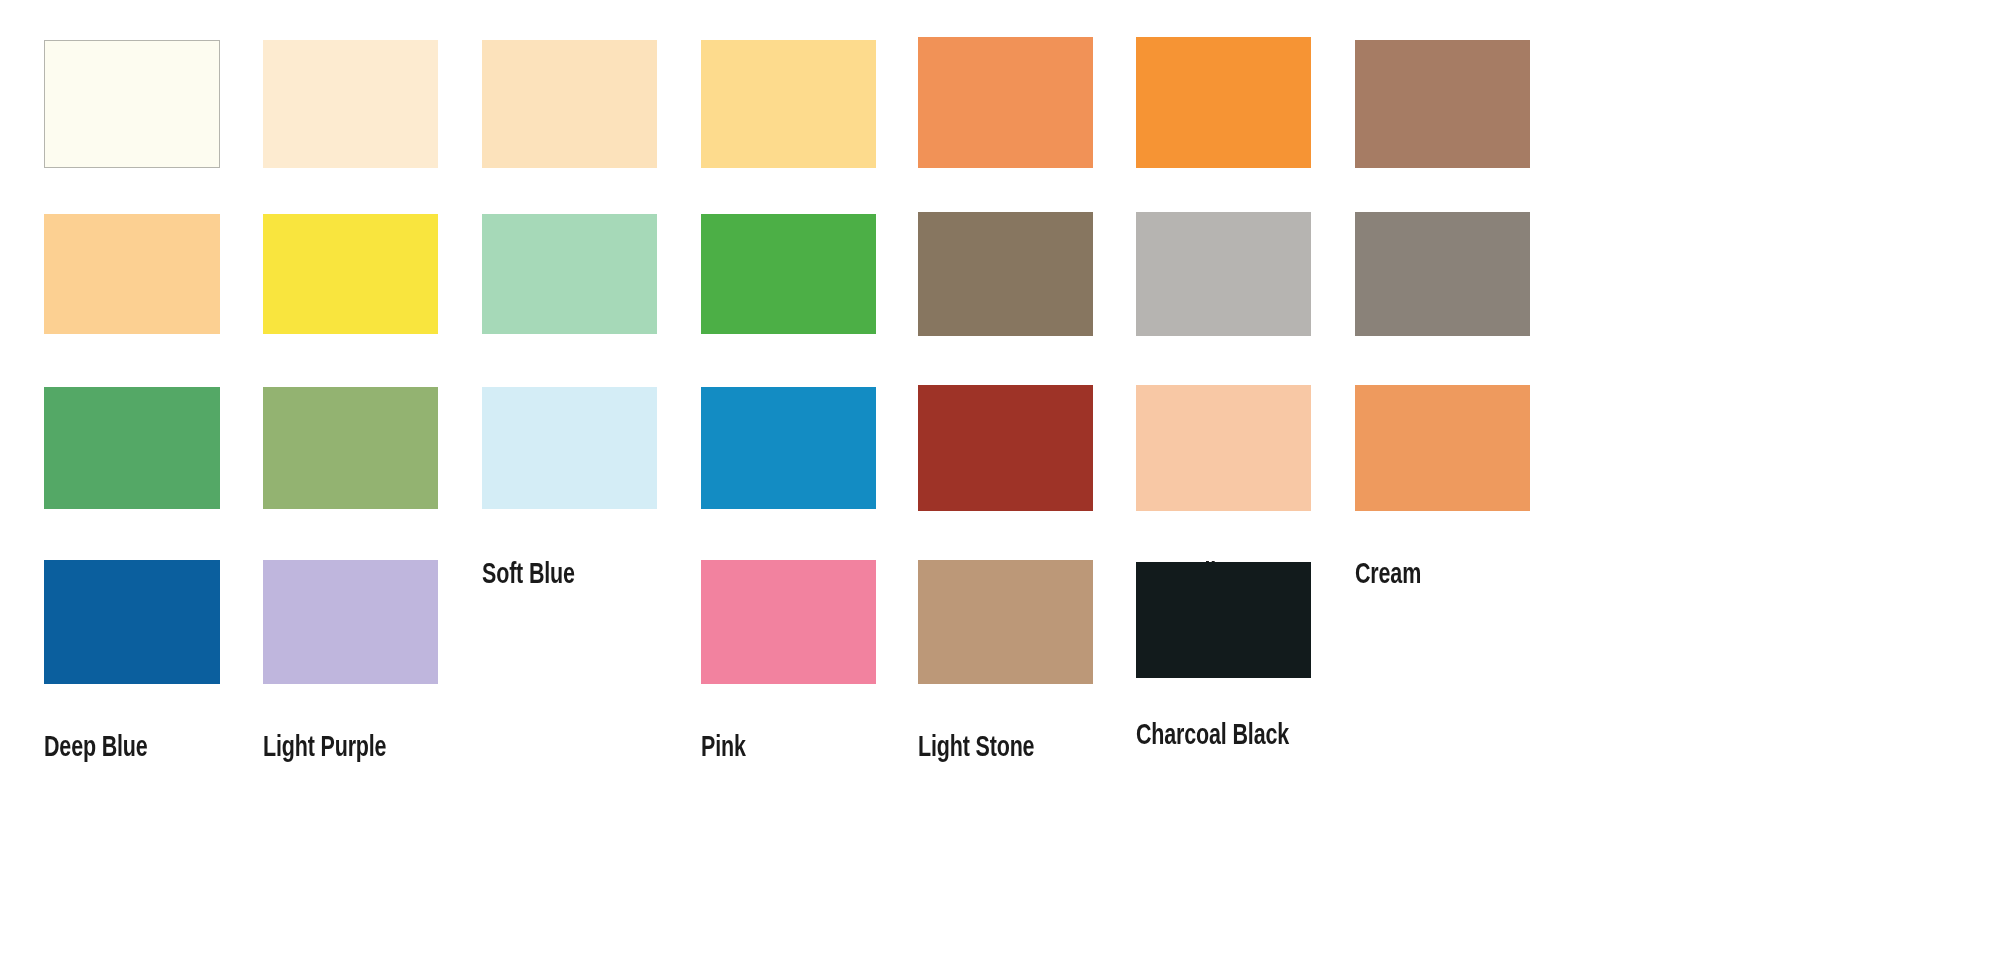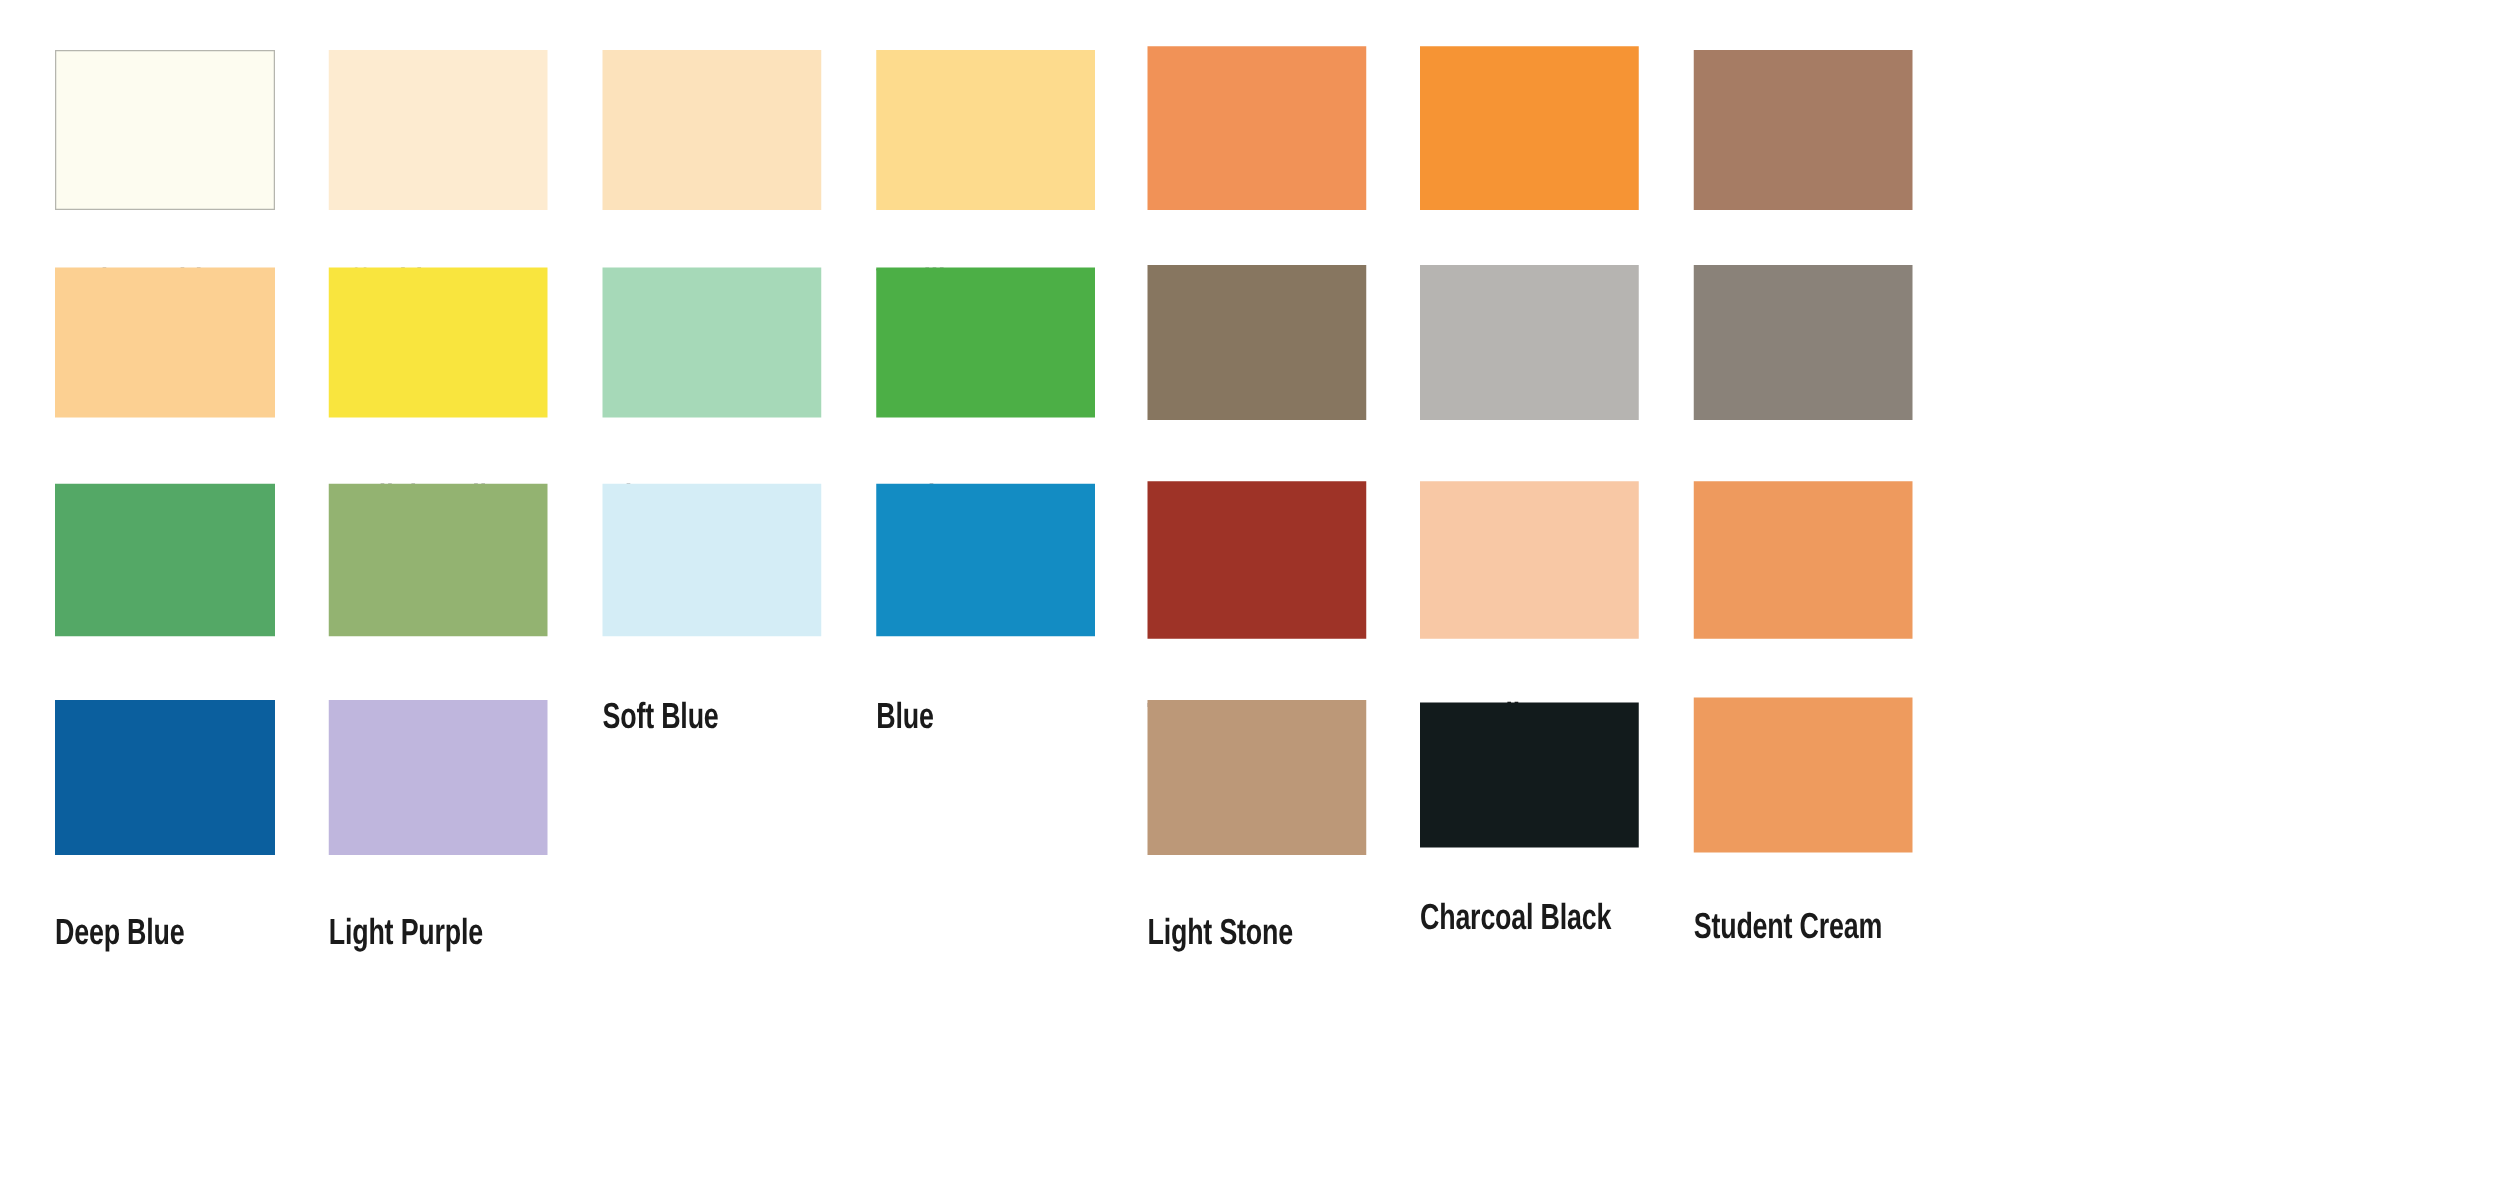--- a/index.html
+++ b/index.html
@@ -131,25 +131,25 @@
       <div class="swatch-label" style="top: 174px;">Cream</div>
     </div>
     <div class="swatch-cell" style="left: 44px; top: 560px; width: 176px; height: 212px;">
       <div class="swatch-chip" style="width: 176px; height: 124px; background: rgb(11, 95, 158);"></div>
       <div class="swatch-label" style="top: 172px;">Deep Blue</div>
     </div>
     <div class="swatch-cell" style="left: 263px; top: 560px; width: 175px; height: 212px; text-align: right;">
       <div class="swatch-chip" style="width: 175px; height: 124px; background: rgb(191, 182, 221);"></div>
       <div class="swatch-label" style="top: 172px;">Light Purple</div>
     </div>
+    <div class="swatch-cell" style="left: 701px; top: 560px; width: 175px; height: 212px;">
+      <div class="swatch-chip" style="width: 175px; height: 124px; background: rgb(242, 130, 159);"></div>
+      <div class="swatch-label" style="top: 172px;">Pink</div>
+    </div>
     <div class="swatch-cell" style="left: 1136px; top: 562px; width: 175px; height: 198px;">
       <div class="swatch-chip" style="width: 175px; height: 116px; background: rgb(18, 27, 28);"></div>
       <div class="swatch-label" style="top: 158px;">Charcoal Black</div>
     </div>
     <div class="swatch-cell" style="left: 918px; top: 560px; width: 175px; height: 212px;">
       <div class="swatch-chip" style="width: 175px; height: 124px; background: rgb(188, 152, 120);"></div>
       <div class="swatch-label" style="top: 172px;">Light Stone</div>
     </div>
-    <div class="swatch-cell" style="left: 1355px; top: 558px; width: 175px; height: 209px;">
-      <div class="swatch-chip" style="width: 175px; height: 124px; background: rgb(238, 155, 94);"></div>
-      <div class="swatch-label" style="top: 169px;">Student Cream</div>
-    </div>
   </div>
 
 </body></html>

